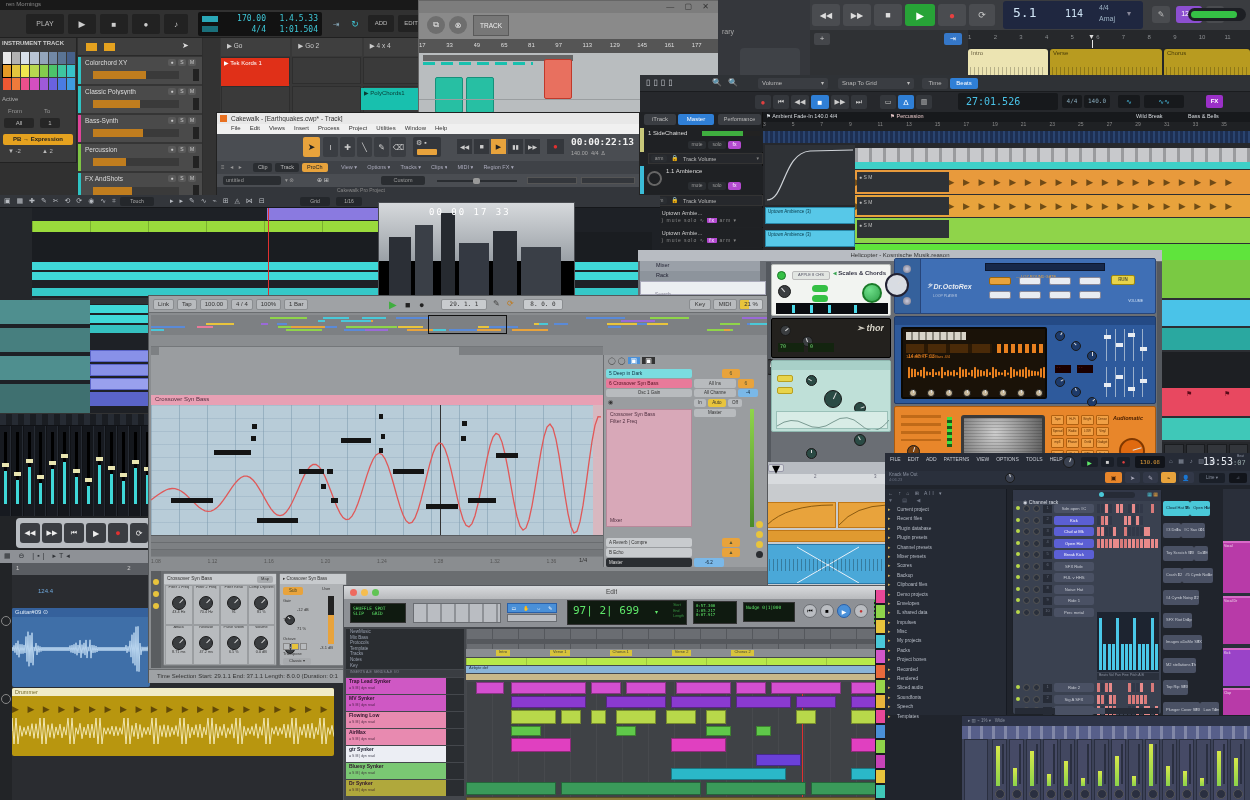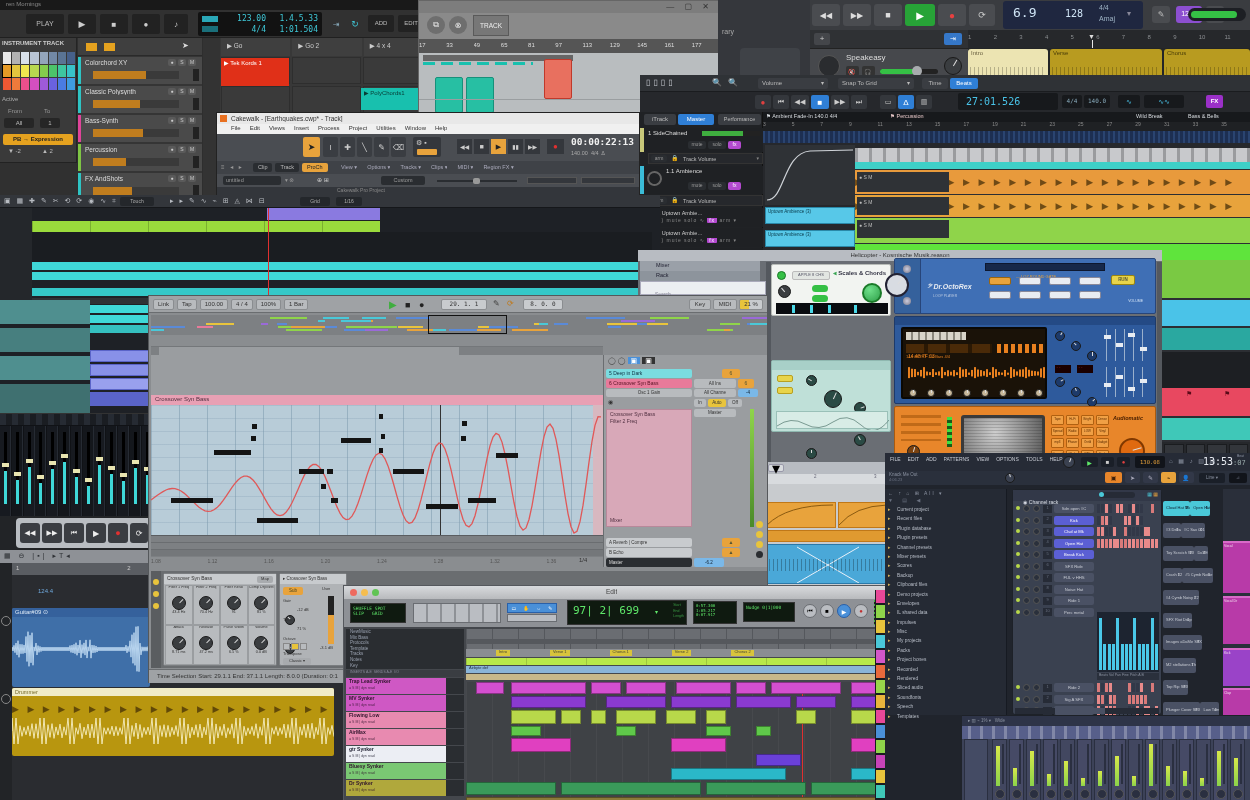--- a/index.html
+++ b/index.html
@@ -25,21 +25,21 @@
   <div class="ab" id="bitwig" style="left:0;top:0;width:434px;height:200px;background:#2e2e2e">
     <div class="ab tx" style="left:0;top:0;width:434px;height:10px;background:#191919;color:#888;font-size:6px;padding:1px 6px">ren Mornings</div>
     <div class="ab" style="left:0;top:10px;width:434px;height:28px;background:#313131;border-bottom:1px solid #202020">
       <div class="ab btn tx" style="left:26px;top:4px;width:38px;height:20px;background:#222;color:#bbb;font-size:7px;border-radius:2px">PLAY</div>
       <div class="ab btn" style="left:68px;top:4px;width:28px;height:20px;background:#222;color:#ccc;font-size:9px;border-radius:2px">▶</div>
       <div class="ab btn" style="left:100px;top:4px;width:28px;height:20px;background:#222;color:#ccc;font-size:8px;border-radius:2px">■</div>
       <div class="ab btn" style="left:132px;top:4px;width:28px;height:20px;background:#222;color:#ccc;font-size:8px;border-radius:2px">●</div>
       <div class="ab btn" style="left:164px;top:4px;width:24px;height:20px;background:#222;color:#ccc;font-size:8px;border-radius:2px">♪</div>
       <div class="ab" style="left:198px;top:2px;width:124px;height:24px;background:#121212;border-radius:2px">
         <div class="ab" style="left:4px;top:4px;width:16px;height:16px;background:linear-gradient(#2aa8b8 0 6px,transparent 6px 10px,#1a6f7a 10px 16px)"></div>
-        <div class="ab tx mono" style="left:24px;top:2px;width:44px;text-align:right;color:#3fc8d8;font-size:8px">123.00</div>
+        <div class="ab tx mono" style="left:24px;top:2px;width:44px;text-align:right;color:#3fc8d8;font-size:8px">170.00</div>
         <div class="ab tx mono" style="left:24px;top:13px;width:44px;text-align:right;color:#3fc8d8;font-size:8px">4/4</div>
         <div class="ab tx mono" style="left:74px;top:2px;width:46px;text-align:right;color:#3fc8d8;font-size:8px">1.4.5.33</div>
         <div class="ab tx mono" style="left:74px;top:13px;width:46px;text-align:right;color:#3fc8d8;font-size:8px">1:01.504</div>
       </div>
       <div class="ab btn" style="left:328px;top:4px;width:16px;height:20px;color:#8ab;font-size:8px">⇥</div>
       <div class="ab btn" style="left:346px;top:4px;width:18px;height:20px;color:#3fc8d8;font-size:9px">↻</div>
       <div class="ab btn tx" style="left:368px;top:5px;width:26px;height:17px;background:#222;color:#bbb;font-size:6px;border-radius:2px">ADD</div>
       <div class="ab btn tx" style="left:398px;top:5px;width:26px;height:17px;background:#222;color:#bbb;font-size:6px;border-radius:2px">EDIT</div>
     </div>
 
@@ -219,22 +219,22 @@
 
   <div class="ab" style="left:810px;top:0;width:440px;height:92px;background:#2f3134">
     <div class="ab" style="left:0;top:0;width:440px;height:30px;background:#3a3c40">
       <div class="ab btn" style="left:2px;top:4px;width:28px;height:22px;background:#4a4c50;border-radius:3px;color:#ddd;font-size:8px">◀◀</div>
       <div class="ab btn" style="left:33px;top:4px;width:28px;height:22px;background:#4a4c50;border-radius:3px;color:#ddd;font-size:8px">▶▶</div>
       <div class="ab btn" style="left:64px;top:4px;width:28px;height:22px;background:#4a4c50;border-radius:3px;color:#ddd;font-size:9px">■</div>
       <div class="ab btn" style="left:95px;top:4px;width:30px;height:22px;background:#27a337;border-radius:3px;color:#fff;font-size:10px">▶</div>
       <div class="ab btn" style="left:128px;top:4px;width:28px;height:22px;background:#4a4c50;border-radius:3px;color:#e84040;font-size:10px">●</div>
       <div class="ab btn" style="left:159px;top:4px;width:26px;height:22px;background:#4a4c50;border-radius:3px;color:#ccc;font-size:9px">⟳</div>
       <div class="ab" style="left:143px;top:1px;width:140px;height:28px;background:#1f2740;border-radius:3px;left:193px">
-        <div class="ab tx mono" style="left:10px;top:5px;color:#cfe4f5;font-size:13px">6.9</div>
-        <div class="ab tx mono" style="left:62px;top:7px;color:#cfe4f5;font-size:10px">128</div>
+        <div class="ab tx mono" style="left:10px;top:5px;color:#cfe4f5;font-size:13px">5.1</div>
+        <div class="ab tx mono" style="left:62px;top:7px;color:#cfe4f5;font-size:10px">114</div>
         <div class="ab tx" style="left:96px;top:3px;color:#9fb4c5;font-size:7px">4/4</div>
         <div class="ab tx" style="left:96px;top:14px;color:#9fb4c5;font-size:7px">Amaj</div>
         <div class="ab tx" style="left:124px;top:8px;color:#889;font-size:8px">▾</div>
       </div>
       <div class="ab btn" style="left:342px;top:6px;width:18px;height:17px;background:#4a4c50;border-radius:3px;color:#bbb;font-size:8px">✎</div>
       <div class="ab btn tx" style="left:366px;top:6px;width:26px;height:17px;background:#8c4fd0;border-radius:3px;color:#fff;font-size:7px">1234</div>
       <div class="ab btn" style="left:396px;top:6px;width:18px;height:17px;background:#4a4c50;border-radius:3px;color:#bbb;font-size:8px">Δ</div>
 
       <div class="ab" style="right:4px;top:8px;width:58px;height:13px;background:#1d1f24;border-radius:7px">
           <div style="margin:3px;width:80%;height:7px;background:#35c045;border-radius:4px"></div>
@@ -254,31 +254,20 @@
         <div class="tx" style="flex:1;color:#8a8d90;font-size:6px;padding-top:4px">6</div>
         <div class="tx" style="flex:1;color:#8a8d90;font-size:6px;padding-top:4px">7</div>
         <div class="tx" style="flex:1;color:#8a8d90;font-size:6px;padding-top:4px">8</div>
         <div class="tx" style="flex:1;color:#8a8d90;font-size:6px;padding-top:4px">9</div>
         <div class="tx" style="flex:1;color:#8a8d90;font-size:6px;padding-top:4px">10</div>
         <div class="tx" style="flex:1;color:#8a8d90;font-size:6px;padding-top:4px">11</div>
       </div>
     <div class="ab" style="left:282px;top:40px;width:1px;height:52px;background:#e8e8e8">
         <div style="position:absolute;left:-4px;top:-7px;color:#ddd;font-size:7px">▼</div>
       </div>
-    <div class="ab" style="left:0;top:48px;width:158px;height:34px;background:#46484c;border-top:1px solid #222">
-      <div class="ab" style="left:8px;top:6px;width:22px;height:22px;border-radius:50%;background:#2a2c2f;border:1px solid #555"></div>
-      <div class="ab tx" style="left:36px;top:4px;color:#ddd;font-size:8px">Speakeasy</div>
-      <div class="ab chip" style="left:36px;top:17px;width:13px;height:10px;background:#333;color:#bbb;font-size:6px">🔇</div>
-      <div class="ab chip" style="left:52px;top:17px;width:13px;height:10px;background:#333;color:#bbb;font-size:6px">🎧</div>
-      <div class="ab" style="left:70px;top:20px;width:58px;height:5px;background:#222;border-radius:3px">
-          <div style="width:60%;height:100%;background:#35c045;border-radius:3px"></div>
-          <div style="position:absolute;left:56%;top:-3px;width:10px;height:10px;border-radius:50%;background:#a8abae"></div>
-        </div>
-      <div class="ab knob" style="left:134px;top:8px;width:18px;height:18px;--r:30deg"></div>
-    </div>
     <div class="ab" id="gb-regions" style="left:158px;top:48px;width:282px;height:34px;background:#232527">
 
         <div style="position: absolute; top: 1px; height: 32px; border-radius: 3px; overflow: hidden; left: 0px; width: 80px; background: rgb(236, 228, 178); color: rgb(106, 96, 64);">
           <div class="tx" style="font-size:6px;padding:1px 3px">Intro</div>
           <div class="wfdash" style="position:absolute;left:2px;right:2px;bottom:4px;height:10px;opacity:.6"></div>
         </div>
 
         <div style="position: absolute; top: 1px; height: 32px; border-radius: 3px; overflow: hidden; left: 82px; width: 112px; background: rgb(184, 155, 32); color: rgb(74, 62, 8);">
           <div class="tx" style="font-size:6px;padding:1px 3px">Verse</div>
           <div class="wfdash" style="position:absolute;left:2px;right:2px;bottom:4px;height:10px;opacity:.6"></div>
@@ -464,20 +453,30 @@
     <div class="ab" style="left:0;top:189px;width:90px;height:30px;background:#3f7070"></div>
     <div class="ab" style="left:90px;top:120px;width:560px;height:8px;background:#3fd8d8"></div>
     <div class="ab" style="left:90px;top:130px;width:560px;height:8px;background:#35c0c0"></div>
     <div class="ab" style="left:90px;top:155px;width:370px;height:12px;background:#8891e8;border:1px solid #5a64c8"></div>
     <div class="ab" style="left:90px;top:169px;width:370px;height:12px;background:#8891e8;border:1px solid #5a64c8"></div>
     <div class="ab" style="left:90px;top:183px;width:370px;height:12px;background:#99a0ee;border:1px solid #5a64c8"></div>
     <div class="ab" style="left:90px;top:197px;width:370px;height:14px;background:#5a64c8"></div>
     <div class="ab" style="left:268px;top:13px;width:1px;height:115px;background:#e03030"></div>
   </div>
 
+  <div class="ab" style="left:378px;top:202px;width:197px;height:95px;background:#000;border:1px solid #4a4d52">
+    <div class="ab" style="left:0;top:0;width:195px;height:58px;background:linear-gradient(#d6d9dc,#9aa0a6)"></div>
+    <div class="ab" style="left:10px;top:34px;width:22px;height:59px;background:#2b2f36"></div>
+    <div class="ab" style="left:36px;top:22px;width:18px;height:71px;background:#3a3f47"></div>
+    <div class="ab" style="left:62px;top:10px;width:14px;height:83px;background:#262a30"></div>
+    <div class="ab" style="left:80px;top:40px;width:30px;height:53px;background:#343942"></div>
+    <div class="ab" style="left:114px;top:28px;width:24px;height:65px;background:#2b2f36"></div>
+    <div class="ab" style="left:142px;top:44px;width:40px;height:49px;background:#3a3f47"></div>
+    <div class="ab tx mono" style="left:50px;top:4px;color:#fff;font-size:9px;letter-spacing:2px">00 00 17 33</div>
+  </div>
 
   <div class="ab" style="left:216px;top:112px;width:424px;height:83px;background:#4a4d52;border:1px solid #222">
     <div class="ab" style="left:0;top:0;width:422px;height:11px;background:#e8e8e8">
       <div class="ab" style="left:3px;top:2px;width:7px;height:7px;background:#e87020"></div>
       <div class="ab tx" style="left:14px;top:2px;color:#333;font-size:6.5px">Cakewalk - [Earthquakes.cwp* - Track]</div>
     </div>
     <div class="ab" id="cw-menus" style="left:0;top:11px;width:422px;height:10px;background:#f0f0f0;display:flex;gap:9px;padding:1px 0 0 14px">
 
     <div class="tx" style="color:#333;font-size:6px">File</div>
         <div class="tx" style="color:#333;font-size:6px">Edit</div>
@@ -669,20 +668,28 @@
       <div class="ab" style="left:40px;top:30px;width:16px;height:7px;background:#35c045;border-radius:4px"></div>
       <div class="ab led" style="right:8px;top:18px;width:20px;height:20px;background:radial-gradient(circle at 35% 30%,#6fe08a,#2fa04a);border:2px solid #1a7a28"></div>
       <div class="ab" style="left:4px;top:38px;width:112px;height:11px;background:#0a0c10">
         <div style="position:absolute;left:16px;top:2px;width:3px;height:8px;background:#4ad8e8"></div>
         <div style="position:absolute;left:34px;top:2px;width:3px;height:8px;background:#4ad8e8"></div>
         <div style="position:absolute;left:52px;top:2px;width:3px;height:8px;background:#4ad8e8"></div>
         <div style="position:absolute;left:78px;top:2px;width:3px;height:8px;background:#4ad8e8"></div>
       </div>
     </div>
 
+    <div class="ab" style="left:133px;top:68px;width:120px;height:40px;background:#23211e;border:1px solid #000;border-radius:2px">
+      <div class="ab tx" style="right:6px;top:4px;color:#d8d4c8;font-size:9px;font-style:italic;font-weight:bold">➣ <span>thor</span></div>
+      <div class="ab knob" style="left:8px;top:6px;width:11px;height:11px;--r:50deg"></div>
+      <div class="ab knob" style="left:30px;top:6px;width:11px;height:11px;--r:-20deg"></div>
+      <div class="ab tx mono" style="left:6px;top:24px;width:26px;height:9px;background:#13240f;color:#6fdc6f;font-size:5px;padding:1px 2px">70</div>
+      <div class="ab tx mono" style="left:36px;top:24px;width:26px;height:9px;background:#13240f;color:#6fdc6f;font-size:5px;padding:1px 2px">0</div>
+      <div class="ab knob" style="right:10px;top:18px;width:16px;height:16px;--r:10deg"></div>
+    </div>
 
     <div class="ab" style="left:133px;top:110px;width:120px;height:72px;background:#bfe0d8;border:1px solid #8fb8b0;border-radius:2px">
       <div class="ab" style="left:0;top:0;width:118px;height:9px;background:#a8d0c8"></div>
       <div class="ab chip" style="left:5px;top:14px;width:16px;height:7px;background:#e8d44a;border:1px solid #b8a020"></div>
       <div class="ab chip" style="left:5px;top:26px;width:16px;height:7px;background:#e8d44a;border:1px solid #b8a020"></div>
       <div class="ab knob" style="left:34px;top:14px;width:11px;height:11px;background:#2a4a44;--r:-60deg"></div>
       <div class="ab knob" style="left:52px;top:18px;width:18px;height:18px;background:#2a4a44;--r:25deg"></div>
       <div class="ab knob" style="left:82px;top:12px;width:12px;height:12px;background:#2a4a44;--r:70deg"></div>
       <div class="ab knob" style="left:82px;top:32px;width:12px;height:12px;background:#2a4a44;--r:-30deg"></div>
       <div class="ab knob" style="left:34px;top:34px;width:11px;height:11px;background:#2a4a44;--r:0deg"></div>

